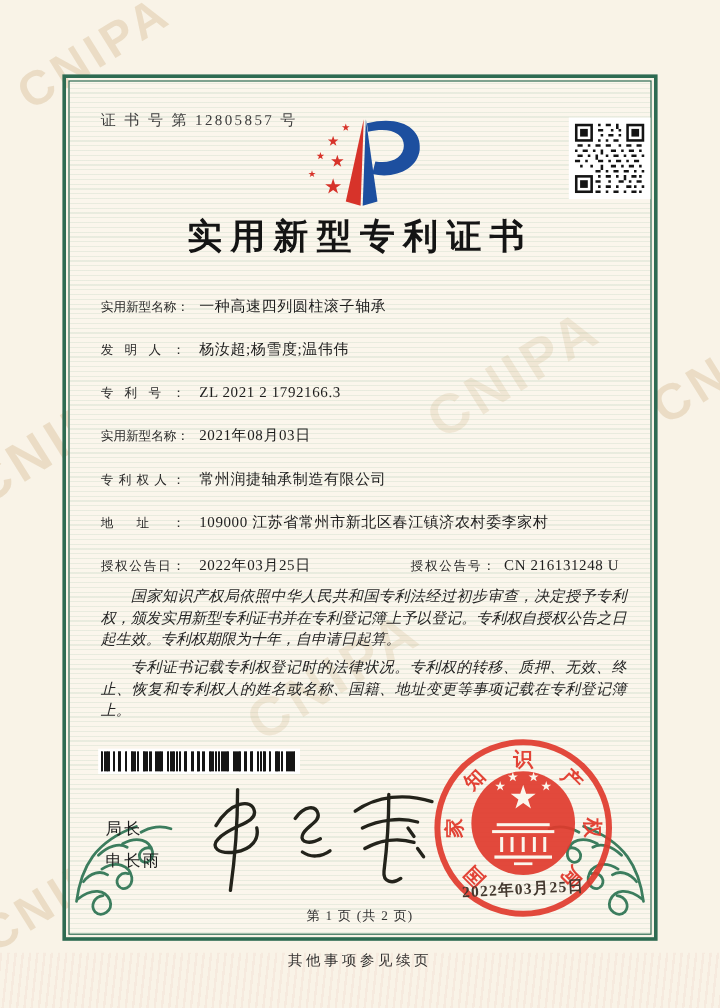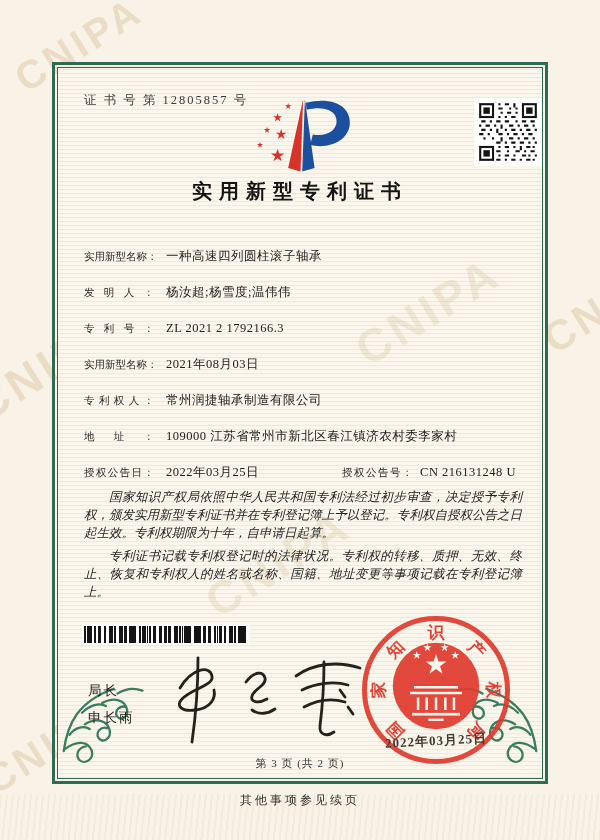--- a/index.html
+++ b/index.html
@@ -49,21 +49,21 @@
     position:absolute;left:26px;top:24px;
     font-size:12.5px;letter-spacing:2px;color:#3c3c3c;
   }
   .logo{position:absolute;left:178px;top:26px;width:136px;height:88px;}
   .qr{
     position:absolute;left:416px;top:30px;width:68px;height:68px;
     background:#fff;padding:3px;box-sizing:border-box;
   }
   .title{
     position:absolute;left:0;top:110px;width:100%;
-    text-align:center;font-size:20px;font-weight:bold;
+    text-align:center;font-size:29px;font-weight:bold;
     letter-spacing:7px;color:#141414;margin:0;
   }
   .fields{position:absolute;left:26px;top:178px;width:440px;}
   .row{height:20px;margin-bottom:16px;white-space:nowrap;}
   .flabel{
     display:inline-block;width:70px;
     text-align:justify;text-align-last:justify;
     font-size:10.5px;color:#2a2a2a;vertical-align:baseline;
     margin-right:12px;
   }
@@ -278,18 +278,18 @@
             <rect x="48.7" y="62" width="2.6" height="13"></rect>
             <rect x="58.4" y="62" width="2.6" height="13"></rect>
             <rect x="67.4" y="62" width="2.6" height="13"></rect>
             <rect x="25" y="78" width="50" height="2.8"></rect>
             <rect x="42" y="84" width="16" height="2.4"></rect>
           </g>
         </svg>
       </div>
       <div class="seal-date">2022年03月25日</div>
 
-      <div class="page-info">第 3 页 (共 2 页)</div>
+      <div class="page-info">第 1 页 (共 2 页)</div>
     </div>
   </div>
 
   <div class="continuation">其他事项参见续页</div>
 </div>
 
 </body></html>

